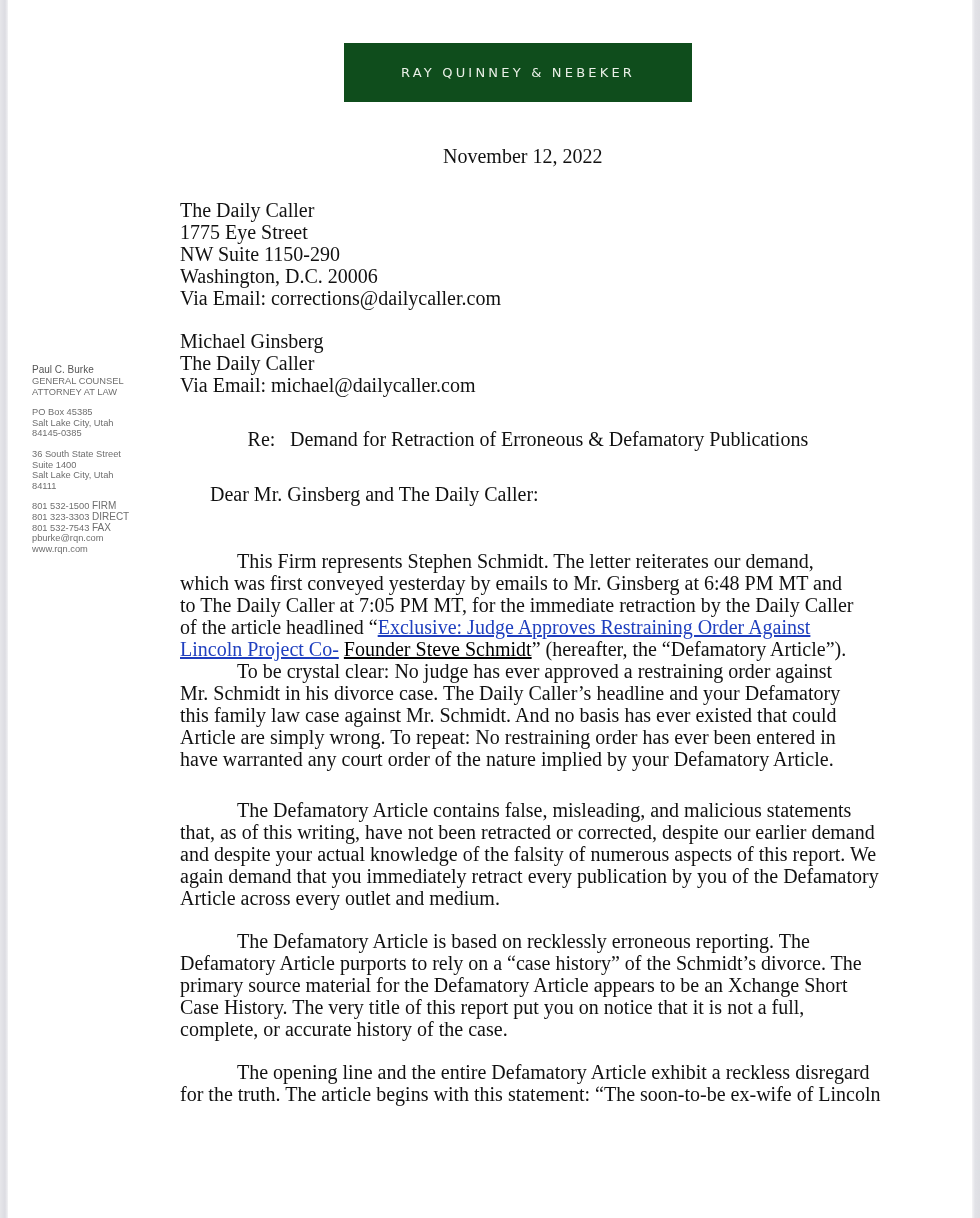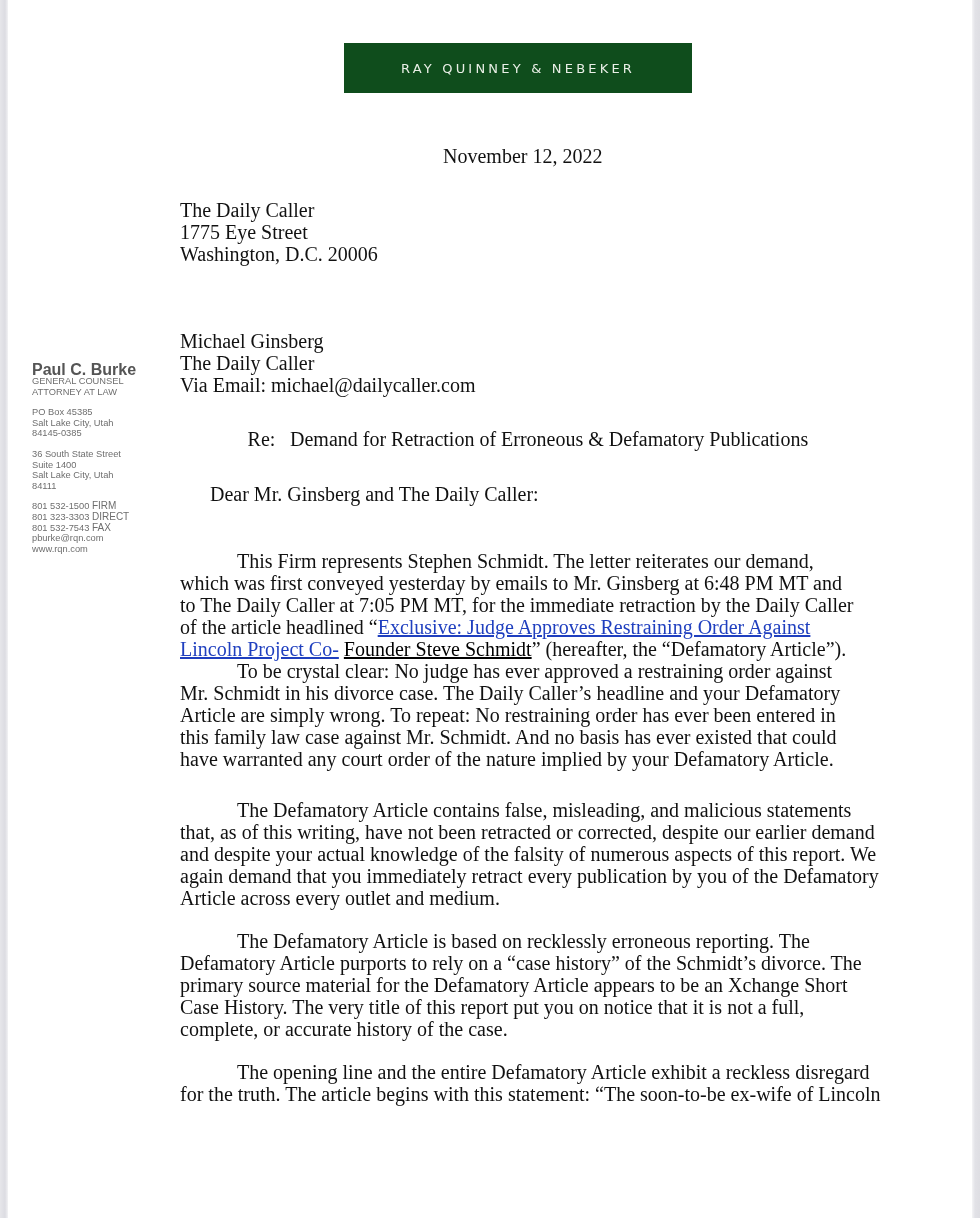--- a/index.html
+++ b/index.html
@@ -19,21 +19,21 @@
     }
     .edge-right {
       position: absolute; right: 0; top: 0; width: 8px; height: 1218px;
       background: linear-gradient(to right, #f4f4f6 0px, #e2e2e7 3px, #dedee3 8px);
     }
     .page {
       position: absolute; left: 8px; top: 0; width: 964px; height: 1218px;
       background: #ffffff;
     }
     .logo-banner {
-      position: absolute; left: 344px; top: 43px; width: 348px; height: 50px;
+      position: absolute; left: 344px; top: 43px; width: 348px; height: 59px;
       background: #0f4d1c;
       display: flex; align-items: center; justify-content: center;
     }
     .logo-text {
       color: #e9efe6;
       font-family: "DejaVu Sans", sans-serif;
       font-size: 13px;
       letter-spacing: 3.2px;
       font-weight: normal;
       white-space: nowrap;
@@ -76,21 +76,21 @@
       text-decoration: underline;
     }
     .sidebar {
       position: absolute; left: 32px; top: 364px; width: 110px;
       font-family: "Liberation Sans", sans-serif;
       font-size: 9.3px;
       color: #6e6e6e;
       line-height: 10.6px;
     }
     .sidebar .name {
-      font-weight: bold; color: #555555; font-size: 16px; line-height: 12px;
+      font-weight: normal; color: #555555; font-size: 10px; line-height: 12px;
     }
     .sidebar .group { margin-bottom: 10px; }
     .sidebar .small { font-size: 10px; }
     .sidebar div { white-space: nowrap; }
   </style>
 </head>
 <body>
 
 <div class="edge-left"></div>
 <div class="edge-right"></div>
@@ -125,21 +125,23 @@
     <div>pburke@rqn.com</div>
     <div>www.rqn.com</div>
   </div>
 </div>
 
 <div class="serif date">November 12, 2022</div>
 
 <div class="serif addr-block addr1">
   <div>The Daily Caller</div>
   <div>1775 Eye Street</div>
+  <div>NW Suite 1150-290</div>
   <div>Washington, D.C. 20006</div>
+  <div>Via Email: corrections@dailycaller.com</div>
 </div>
 
 <div class="serif addr-block addr2">
   <div>Michael Ginsberg</div>
   <div>The Daily Caller</div>
   <div>Via Email: michael@dailycaller.com</div>
 </div>
 
 <div class="serif re-line">
   <span class="re-label">Re:</span><span>Demand for Retraction of Erroneous &amp; Defamatory Publications</span>
@@ -151,22 +153,22 @@
   <div class="indent">This Firm represents Stephen Schmidt.  The letter reiterates our demand,</div>
   <div>which was first conveyed yesterday by emails to Mr. Ginsberg at 6:48 PM MT and</div>
   <div>to The Daily Caller at 7:05 PM MT, for the immediate retraction by the Daily Caller</div>
   <div><span>of the article headlined “</span><a class="doc-link" style="color: rgb(31, 63, 191);">Exclusive: Judge Approves Restraining Order Against</a></div>
   <div><a class="doc-link" style="color: rgb(31, 63, 191);">Lincoln Project Co-</a> <a class="doc-link" style="color: #000000;">Founder Steve Schmidt</a><span>” (hereafter, the “Defamatory Article”).</span></div>
 </div>
 
 <div class="serif para p2">
   <div class="indent">To be crystal clear: No judge has ever approved a restraining order against</div>
   <div>Mr. Schmidt in his divorce case.  The Daily Caller’s headline and your Defamatory</div>
+  <div>this family law case against Mr. Schmidt.  And no basis has ever existed that could</div>
   <div>Article are simply wrong.  To repeat: No restraining order has ever been entered in</div>
-  <div>this family law case against Mr. Schmidt.  And no basis has ever existed that could</div>
   <div>have warranted any court order of the nature implied by your Defamatory Article.</div>
 </div>
 
 <div class="serif para p3">
   <div class="indent">The Defamatory Article contains false, misleading, and malicious statements</div>
   <div>that, as of this writing, have not been retracted or corrected, despite our earlier demand</div>
   <div>and despite your actual knowledge of the falsity of numerous aspects of this report.  We</div>
   <div>again demand that you immediately retract every publication by you of the Defamatory</div>
   <div>Article across every outlet and medium.</div>
 </div>

